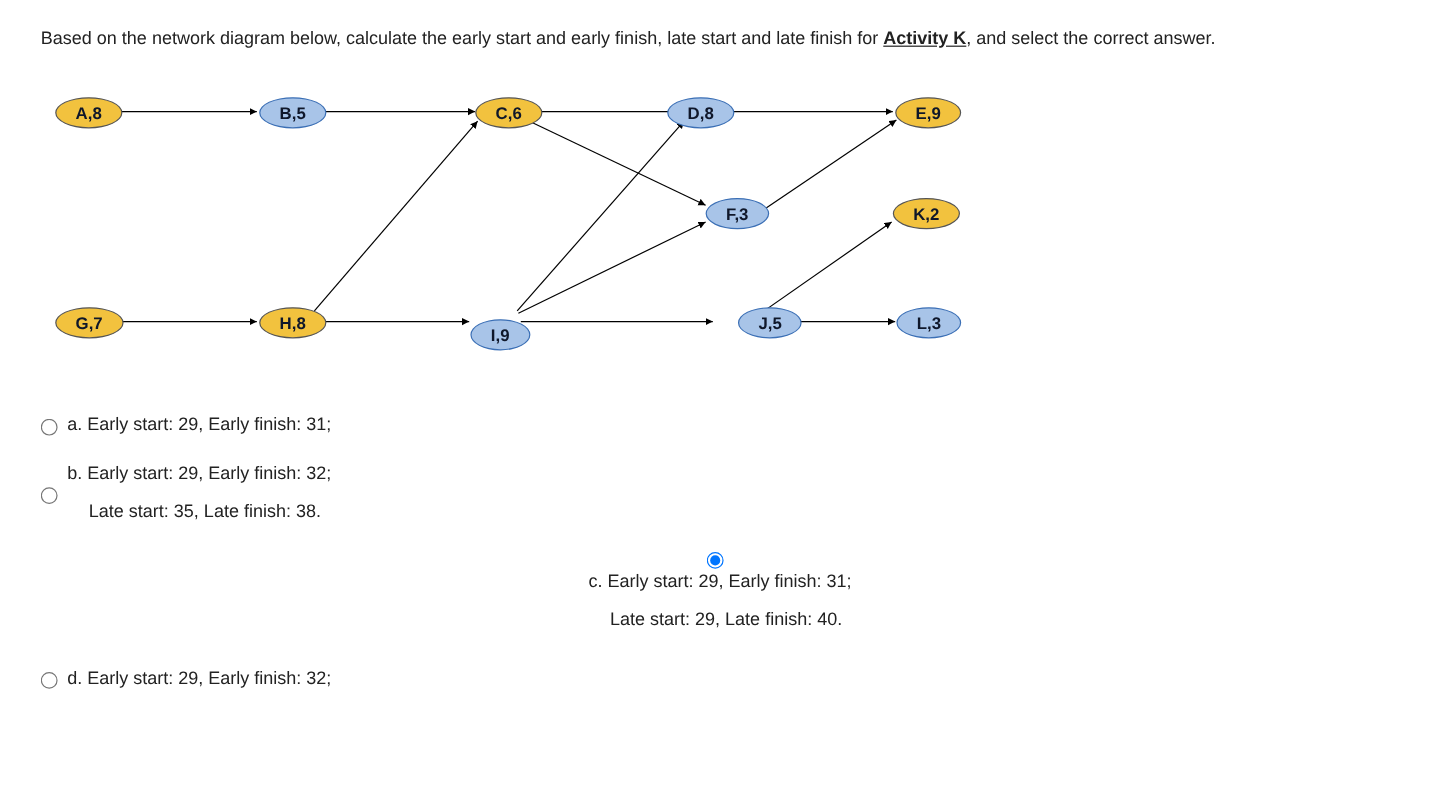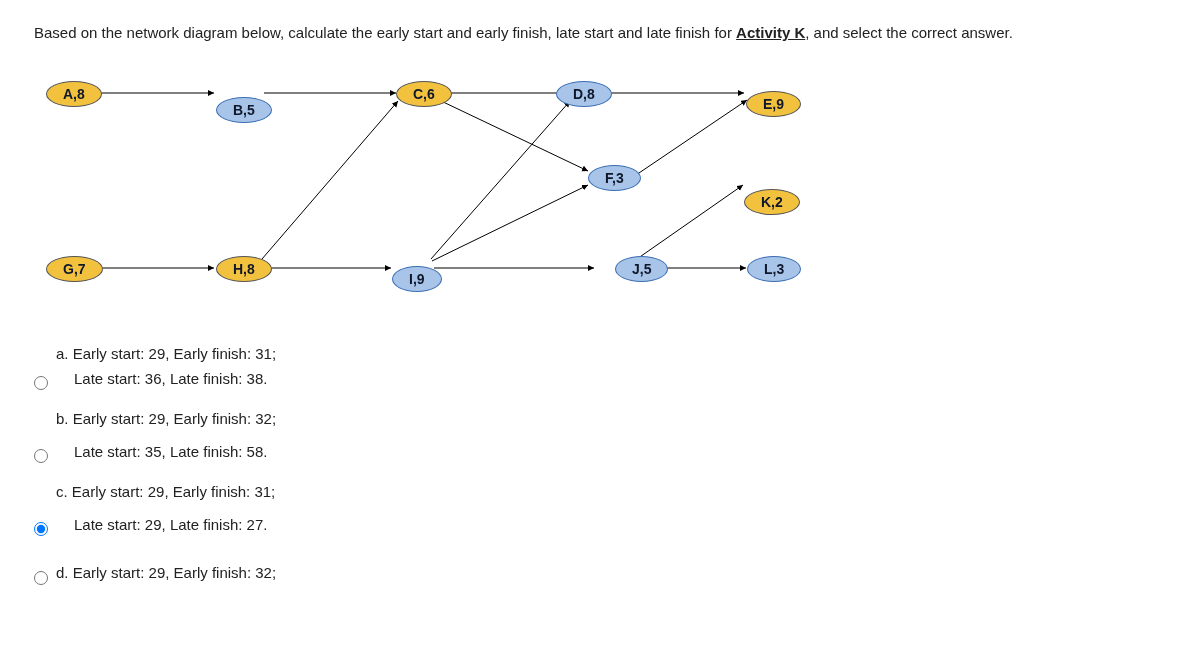--- a/index.html
+++ b/index.html
@@ -45,21 +45,21 @@
   }
   .node.yellow {
     background: #f2c23e;
     border-color: #555;
   }
   .options {
     margin-top: 10px;
   }
   .option {
     display: flex;
-    align-items: flex-end;
+    align-items: center;
     margin-bottom: 18px;
   }
   .option input[type=radio] {
     margin: 3px 8px 0 0;
     width: 14px;
     height: 14px;
   }
   .opt-body {
     line-height: 1.5;
   }
@@ -102,61 +102,60 @@
 
     <line x1="228" y1="186" x2="364" y2="28" stroke="#000" stroke-width="1" marker-end="url(#arrow)"></line>
     <line x1="397" y1="186" x2="536" y2="28" stroke="#000" stroke-width="1" marker-end="url(#arrow)"></line>
     <line x1="405" y1="27" x2="554" y2="98" stroke="#000" stroke-width="1" marker-end="url(#arrow)"></line>
     <line x1="398" y1="188" x2="554" y2="112" stroke="#000" stroke-width="1" marker-end="url(#arrow)"></line>
     <line x1="602" y1="102" x2="713" y2="27" stroke="#000" stroke-width="1" marker-end="url(#arrow)"></line>
     <line x1="600" y1="188" x2="709" y2="112" stroke="#000" stroke-width="1" marker-end="url(#arrow)"></line>
   </svg>
 
   <div class="node yellow" style="left:12px; top:8px;">A,8</div>
-  <div class="node blue" style="left:182px; top:24px;">B,5</div>
+  <div class="node blue" style="left:182px; top:8px;">B,5</div>
   <div class="node yellow" style="left:362px; top:8px;">C,6</div>
   <div class="node blue" style="left:522px; top:8px;">D,8</div>
-  <div class="node yellow" style="left:712px; top:18px;">E,9</div>
+  <div class="node yellow" style="left:712px; top:8px;">E,9</div>
 
   <div class="node blue" style="left:554px; top:92px;">F,3</div>
-  <div class="node yellow" style="left:710px; top:92px;margin-top:24px;">K,2</div>
+  <div class="node yellow" style="left:710px; top:92px;">K,2</div>
 
   <div class="node yellow" style="left:12px; top:183px;">G,7</div>
   <div class="node yellow" style="left:182px; top:183px;">H,8</div>
   <div class="node blue" style="left:358px; top:193px;">I,9</div>
   <div class="node blue" style="left:581px; top:183px;">J,5</div>
   <div class="node blue" style="left:713px; top:183px;">L,3</div>
 </div>
 
 <div class="options">
 
   <div class="option">
     <input type="radio" name="ans" style="">
     <div class="opt-body">
       <span class="opt-letter">a.</span>
       <span>Early start: 29, Early finish: 31;</span>
-      <span class="opt-line2">Late start: 36, Late finish: 38.</span>
     </div>
   </div>
 
   <div class="option spaced">
     <input type="radio" name="ans" style="">
     <div class="opt-body">
       <span class="opt-letter">b.</span>
       <span>Early start: 29, Early finish: 32;</span>
-      <span class="opt-line2">Late start: 35, Late finish: 58.</span>
+      <span class="opt-line2">Late start: 35, Late finish: 38.</span>
     </div>
   </div>
 
-  <div class="option spaced" style="">
+  <div class="option spaced" style="flex-direction:column;">
     <input type="radio" name="ans" checked="" style="">
     <div class="opt-body">
       <span class="opt-letter">c.</span>
       <span>Early start: 29, Early finish: 31;</span>
-      <span class="opt-line2">Late start: 29, Late finish: 27.</span>
+      <span class="opt-line2">Late start: 29, Late finish: 40.</span>
     </div>
   </div>
 
   <div class="option spaced" style="margin-top:26px;">
     <input type="radio" name="ans" style="">
     <div class="opt-body">
       <span class="opt-letter">d.</span>
       <span>Early start: 29, Early finish: 32;</span>
     </div>
   </div>

